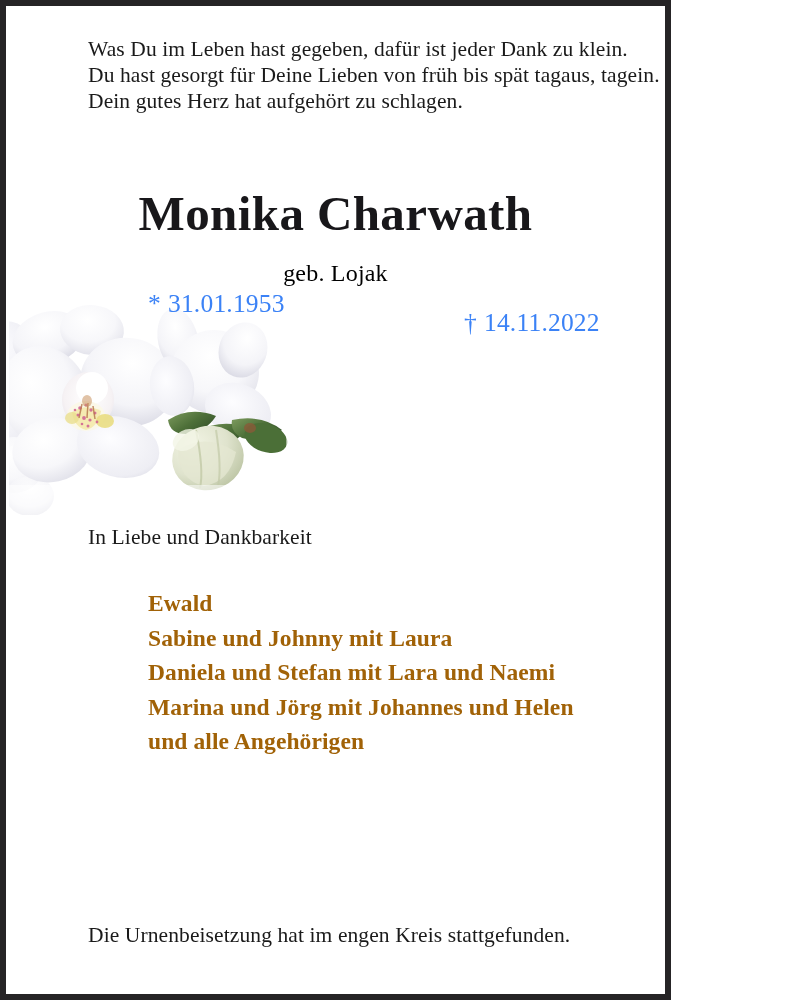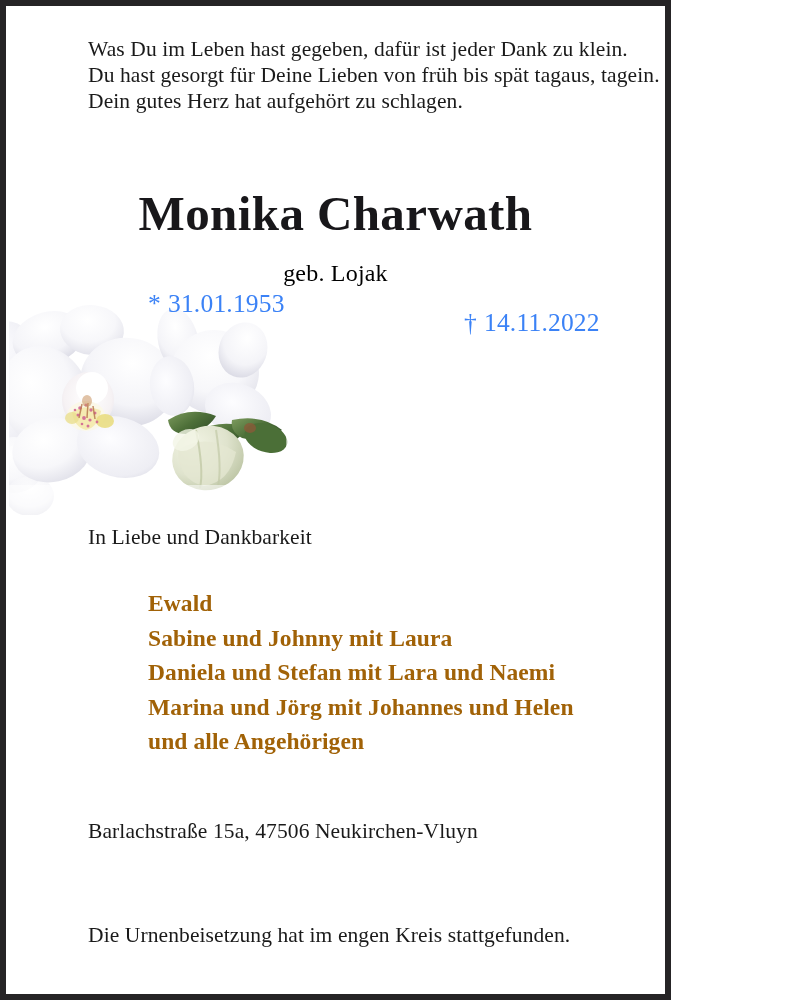--- a/index.html
+++ b/index.html
@@ -293,21 +293,20 @@
     <div class="dedication">In Liebe und Dankbarkeit</div>
 
     <div class="survivors">
       <div>Ewald</div>
       <div>Sabine und Johnny mit Laura</div>
       <div>Daniela und Stefan mit Lara und Naemi</div>
       <div>Marina und Jörg mit Johannes und Helen</div>
       <div>und alle Angehörigen</div>
     </div>
 
-    <div class="address">Barlachstraße 15a, 47506 Neukirchen-Vluyn</div>
 
     <div class="closing">Die Urnenbeisetzung hat im engen Kreis stattgefunden.</div>
 
   </div>
 
   <div class="frame-gap"></div>
   <div class="frame-outer"></div>
 
 </div>
 

